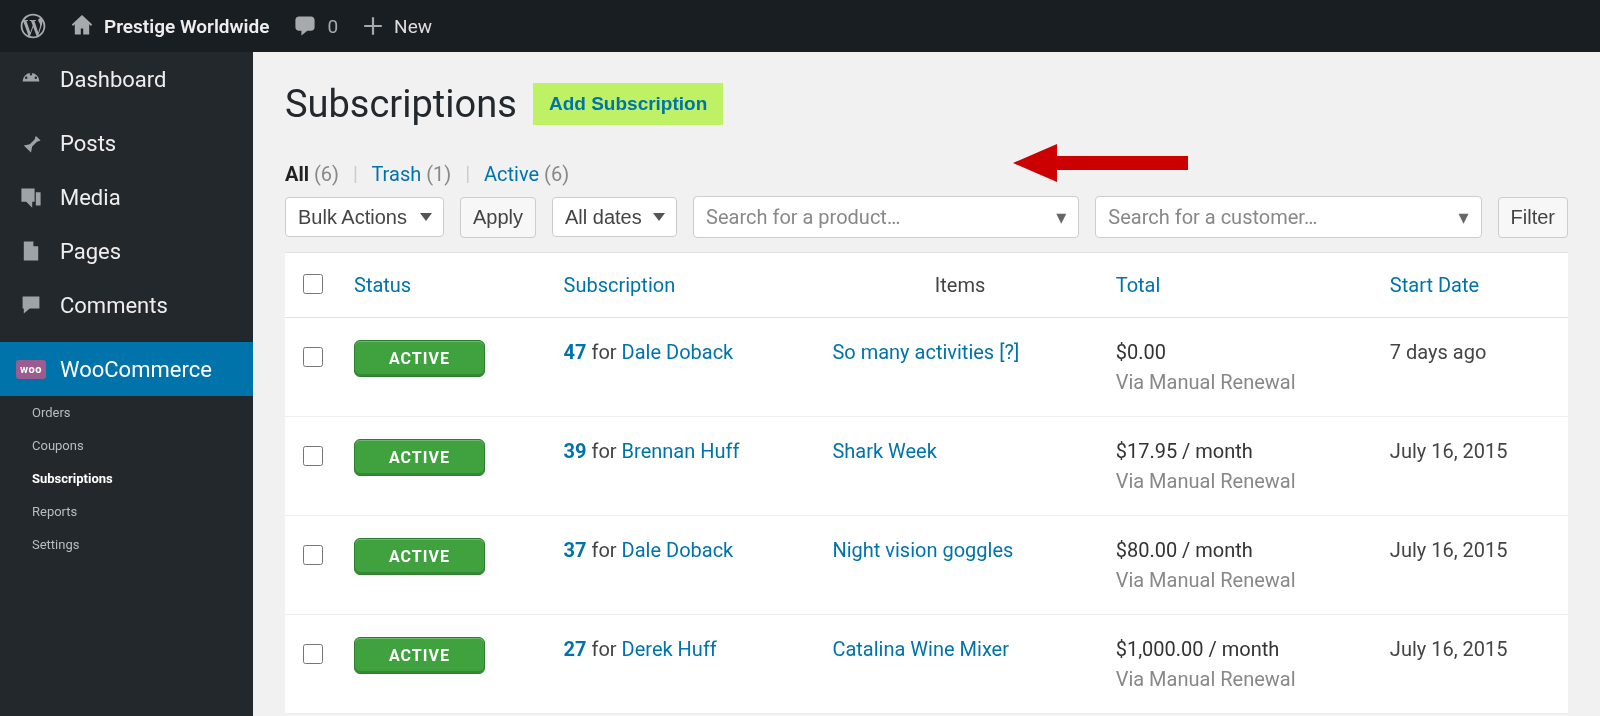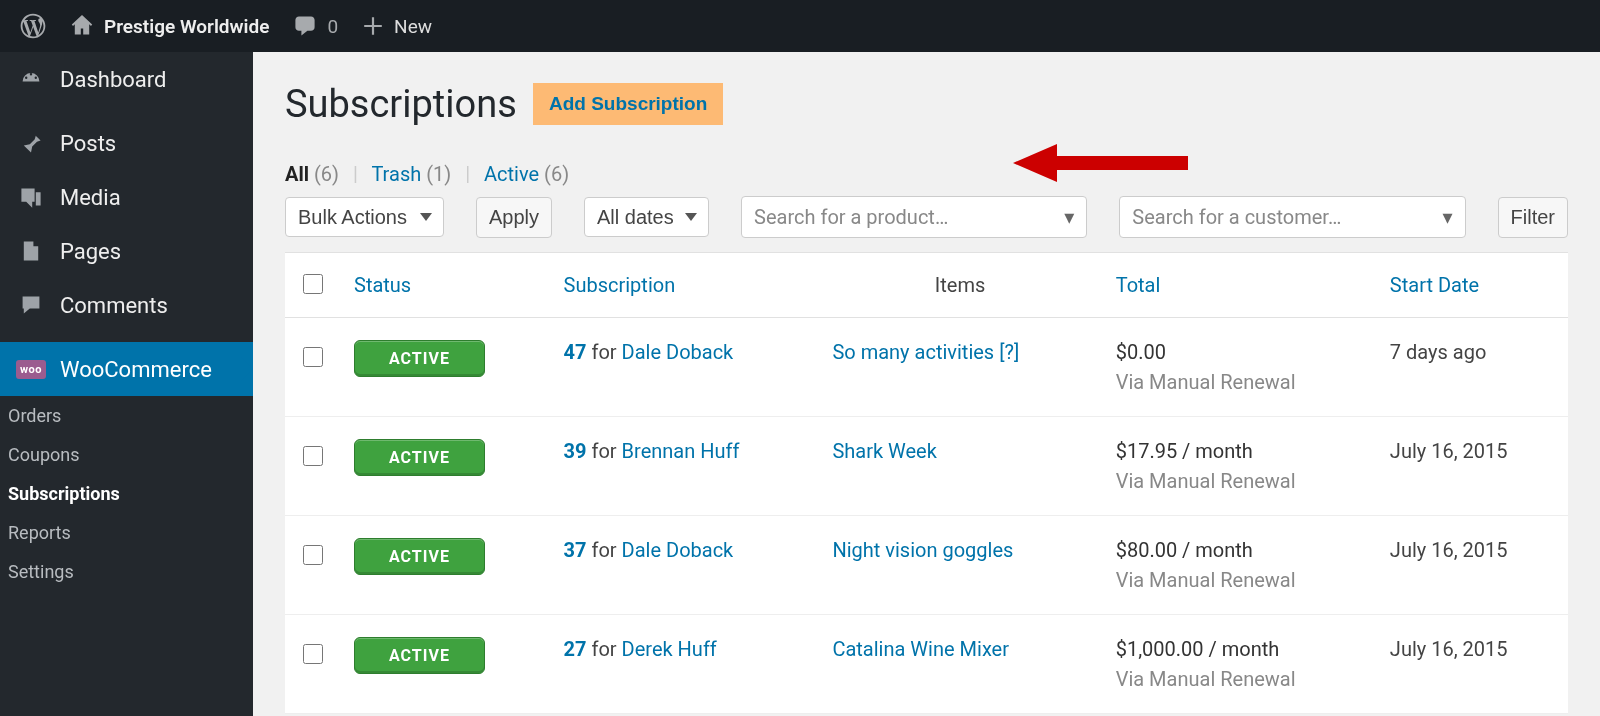--- a/index.html
+++ b/index.html
@@ -26,40 +26,40 @@
   .adminbar .count{color:#a7aaad;}
 
   
   .sidebar{position:absolute;top:52px;left:0;width:253px;bottom:0;background:var(--wp-sidebar);color:#eee;}
   .side-item{display:flex;align-items:center;gap:16px;padding:14px 18px;font-size:22px;color:#eee;cursor:pointer;font-weight:400;}
   .side-item.sep-before{margin-top:10px;}
   .side-item.current{background:var(--wp-blue);color:#fff;position:relative;}
   .side-item.current::after{content:"";position:absolute;right:-12px;top:50%;transform:translateY(-50%);border:12px solid transparent;border-left-color:var(--wp-blue);}
   .side-item .ico{width:26px;height:26px;display:flex;align-items:center;justify-content:center;}
   .side-item svg{fill:#9ea3a8;width:24px;height:24px;}
-  .sub-item{padding:9px 8px;font-size:18px;color:#b8bcc0;cursor:pointer;}
+  .sub-item{padding:9px 32px;font-size:13px;color:#b8bcc0;cursor:pointer;}
   .sub-item.active{color:#fff;font-weight:700;}
 
   
   .content{position:absolute;top:52px;left:253px;right:0;bottom:0;background:var(--wp-body);padding:30px 32px;}
   h1.page-title{display:inline-block;font-size:38px;font-weight:400;color:#23282d;margin:0 12px 0 0;vertical-align:middle;}
-  .add-btn{display:inline-block;vertical-align:middle;background:#fdba74;color:var(--wp-link);padding:10px 16px;font-size:19px;font-weight:600;cursor:pointer;border:none;}
+  .add-btn{display:inline-block;vertical-align:middle;background:#bef264;color:var(--wp-link);padding:10px 16px;font-size:19px;font-weight:600;cursor:pointer;border:none;}
 
   
   .arrow-annot{position:absolute;left:760px;top:86px;pointer-events:none;}
 
   
   .subsubsub{margin-top:36px;font-size:20px;color:#666;}
   .subsubsub a{color:var(--wp-link);text-decoration:none;cursor:pointer;}
   .subsubsub b{color:#222;font-weight:700;}
   .subsubsub .cnt{color:#888;}
   .subsubsub .pipe{color:#ccc;margin:0 4px;}
 
   
-  .tablenav{margin-top:10px;display:flex;align-items:center;gap:32px;font-size:20px;}
+  .tablenav{margin-top:10px;display:flex;align-items:center;gap:16px;font-size:20px;}
   .sel,.inp,.btn{border:1px solid #ccc;background:#fff;color:#444;padding:8px 12px;font-size:20px;border-radius:4px;}
   .sel{appearance:none;padding-right:34px;background-image:none;position:relative;}
   .sel-wrap{position:relative;display:inline-block;}
   .sel-wrap::after{content:"";position:absolute;right:12px;top:50%;transform:translateY(-50%);width:0;height:0;border-left:6px solid transparent;border-right:6px solid transparent;border-top:8px solid #555;pointer-events:none;}
   .btn{cursor:pointer;background:#f7f7f7;}
   .search-box{flex:1;display:flex;align-items:center;border:1px solid #ccc;background:#fff;border-radius:4px;padding:8px 12px;color:#888;min-width:260px;cursor:pointer;}
   .search-box .drop{margin-left:auto;color:#666;}
 
   
   table.list{width:100%;margin-top:14px;border-collapse:collapse;background:#fff;font-size:20px;}

